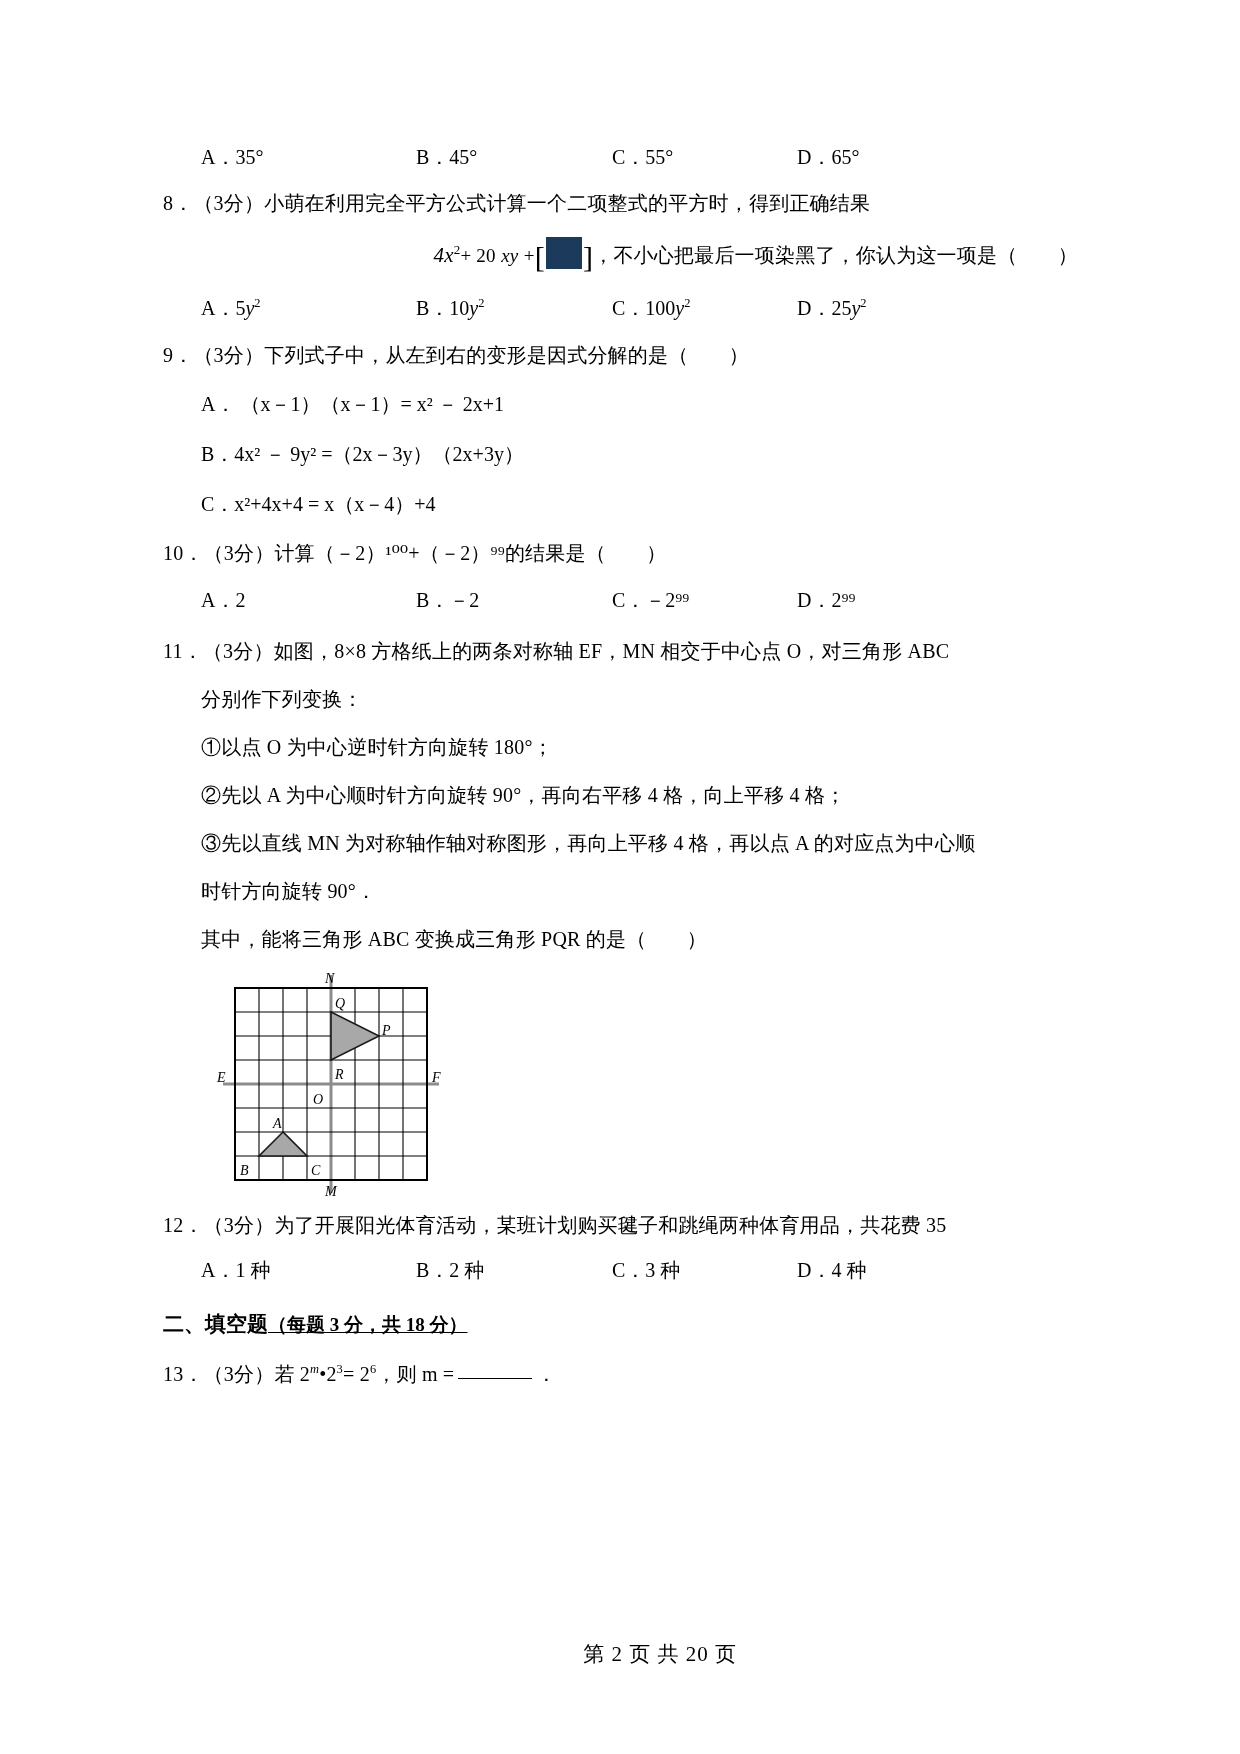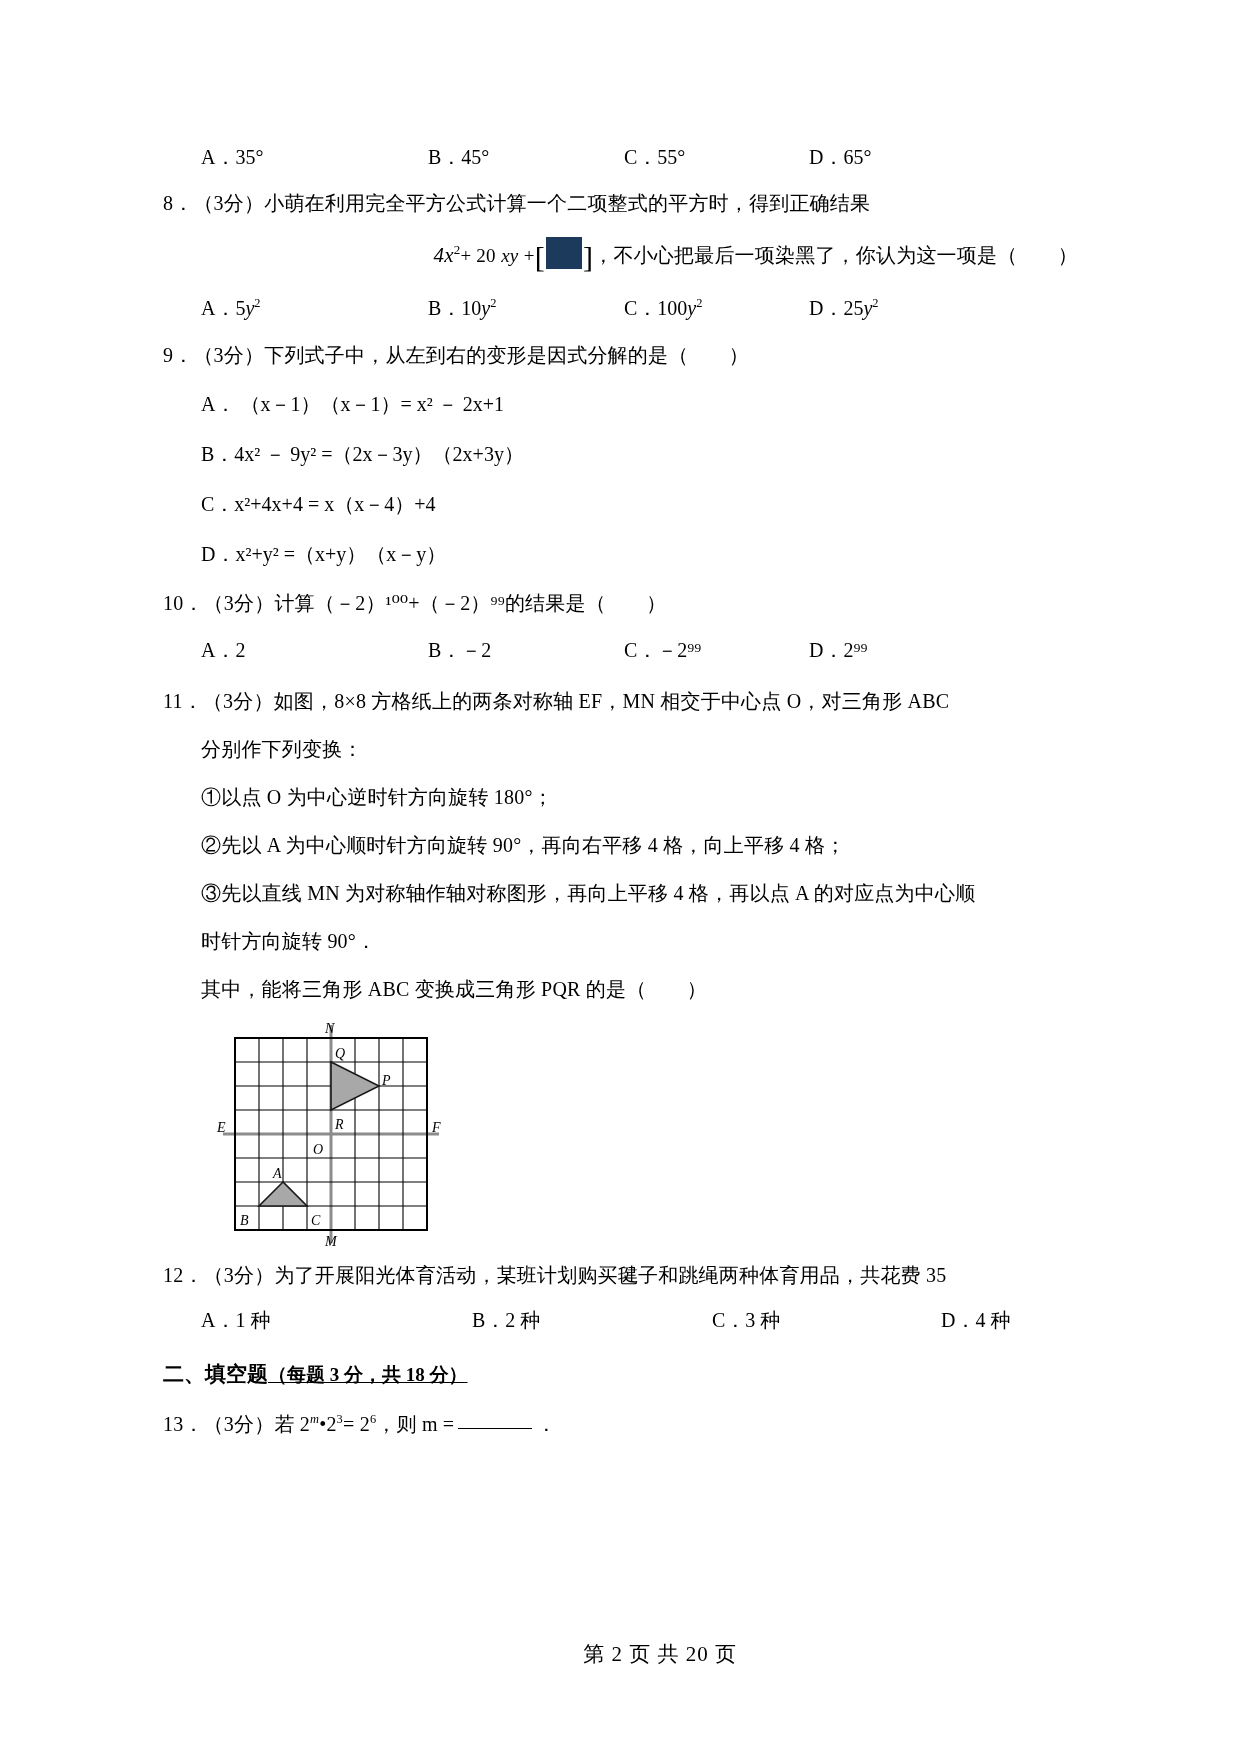--- a/index.html
+++ b/index.html
@@ -47,21 +47,21 @@
     display: flex;
     font-size: 20px;
     line-height: 46px;
     padding-left: 38px;
   }
   .opts > .opt {
     flex: 0 0 auto;
     white-space: nowrap;
   }
   .opt-a { width: 215px; }
-  .opt-b { width: 196px; margin-left: 12px; }
+  .opt-b { width: 196px; }
   .opt-c { width: 185px; }
   .opt-d { width: auto; }
 
   
   .opt-stack {
     font-size: 20px;
     line-height: 50px;
     padding-left: 38px;
     white-space: nowrap;
   }
@@ -165,21 +165,20 @@
       <div class="opt opt-c"><span>C．100</span><span class="ital">y</span><span class="sup">2</span></div>
       <div class="opt opt-d"><span>D．25</span><span class="ital">y</span><span class="sup">2</span></div>
     </div>
 
     <div class="qline" style="padding-left:0;">
       <span class="qnum">9．</span><span>（3分）</span><span>下列式子中，从左到右的变形是因式分解的是（　　）</span>
     </div>
     <div class="opt-stack">A． （x－1）（x－1）= x² － 2x+1</div>
     <div class="opt-stack">B．4x² － 9y² =（2x－3y）（2x+3y）</div>
     <div class="opt-stack">C．x²+4x+4 = x（x－4）+4</div>
-    <div class="opt-stack">D．x²+y² =（x+y）（x－y）</div>
 
     <div class="qline" style="padding-left:0;">
       <span class="qnum">10．</span><span>（3分）</span><span>计算（－2）¹⁰⁰+（－2）⁹⁹的结果是（　　）</span>
     </div>
     <div class="opts">
       <div class="opt opt-a">A．2</div>
       <div class="opt opt-b">B．－2</div>
       <div class="opt opt-c">C．－2⁹⁹</div>
       <div class="opt opt-d">D．2⁹⁹</div>
     </div>
@@ -240,21 +239,21 @@
           <text x="39" y="206" font-family="Liberation Serif, serif" font-size="14" font-style="italic">B</text>
           <text x="110" y="206" font-family="Liberation Serif, serif" font-size="14" font-style="italic">C</text>
         </svg>
       </div>
     </div>
 
 
     <div class="qline" style="padding-left:0;">
       <span class="qnum">12．</span><span>（3分）</span><span>为了开展阳光体育活动，某班计划购买毽子和跳绳两种体育用品，共花费 35</span>
     </div>
-    <div class="opts" style="line-height:42px;gap:44px;">
+    <div class="opts" style="line-height:42px;">
       <div class="opt opt-a">A．1 种</div>
       <div class="opt opt-b">B．2 种</div>
       <div class="opt opt-c">C．3 种</div>
       <div class="opt opt-d">D．4 种</div>
     </div>
 
     <div class="section-head" style="margin-top:8px;">
       <span>二、填空题</span><span class="small">（每题 3 分，共 18 分）</span>
     </div>
 

